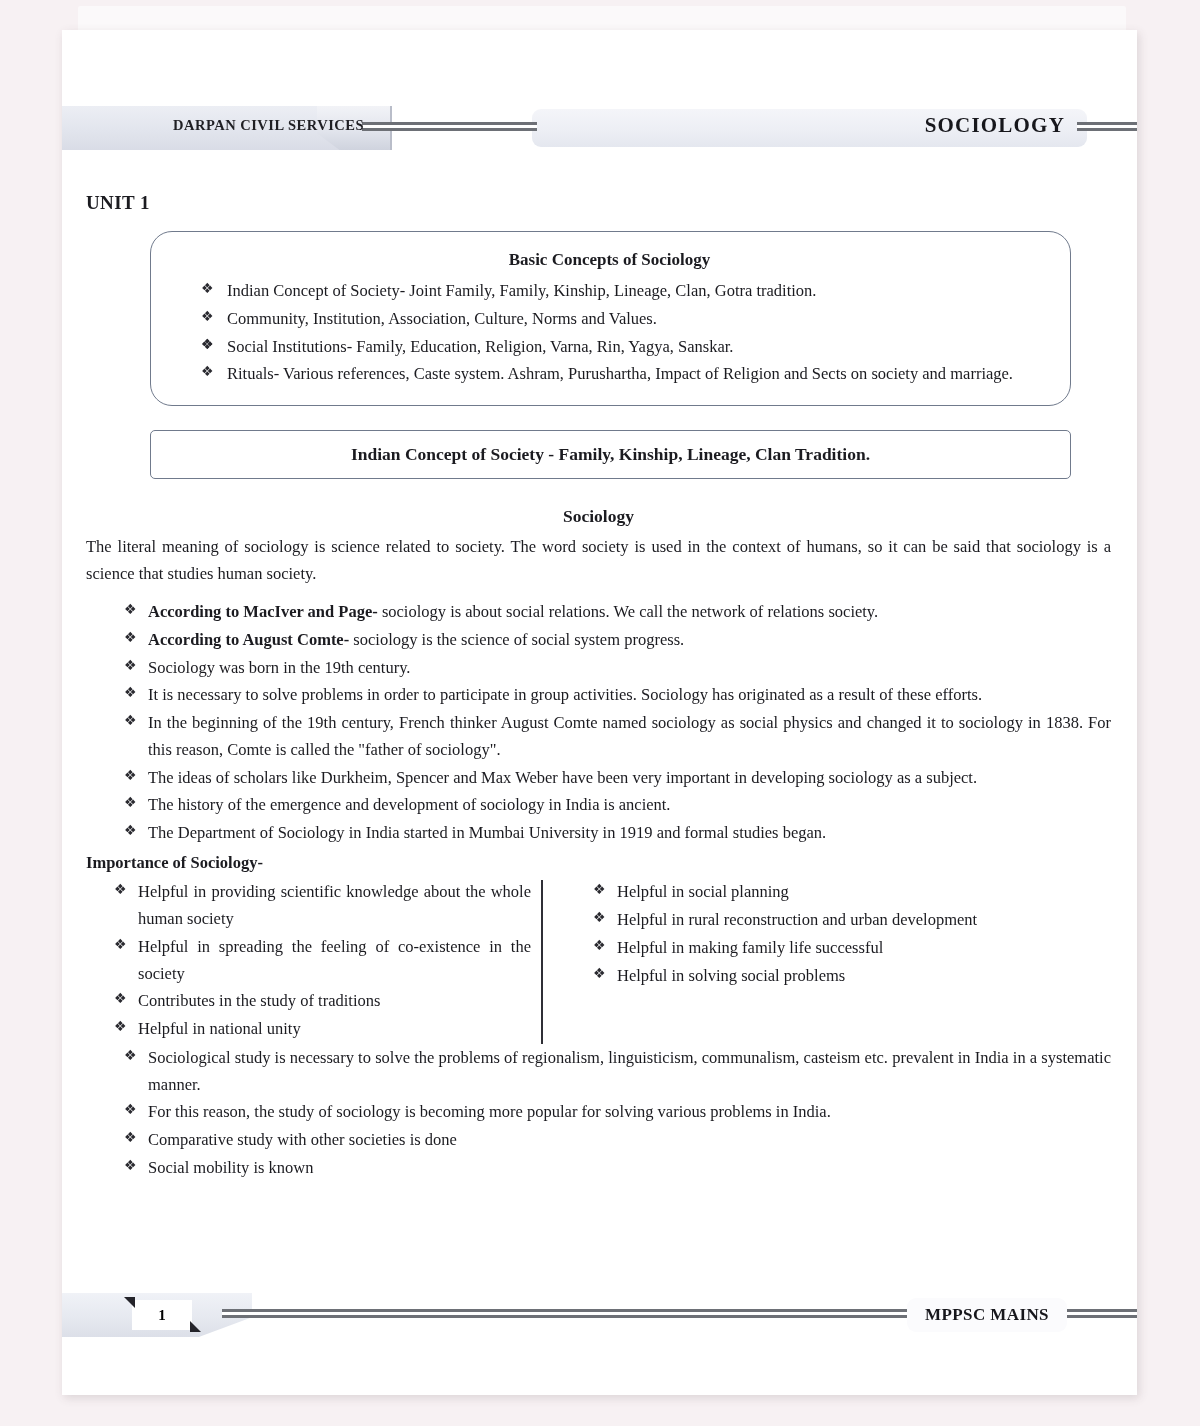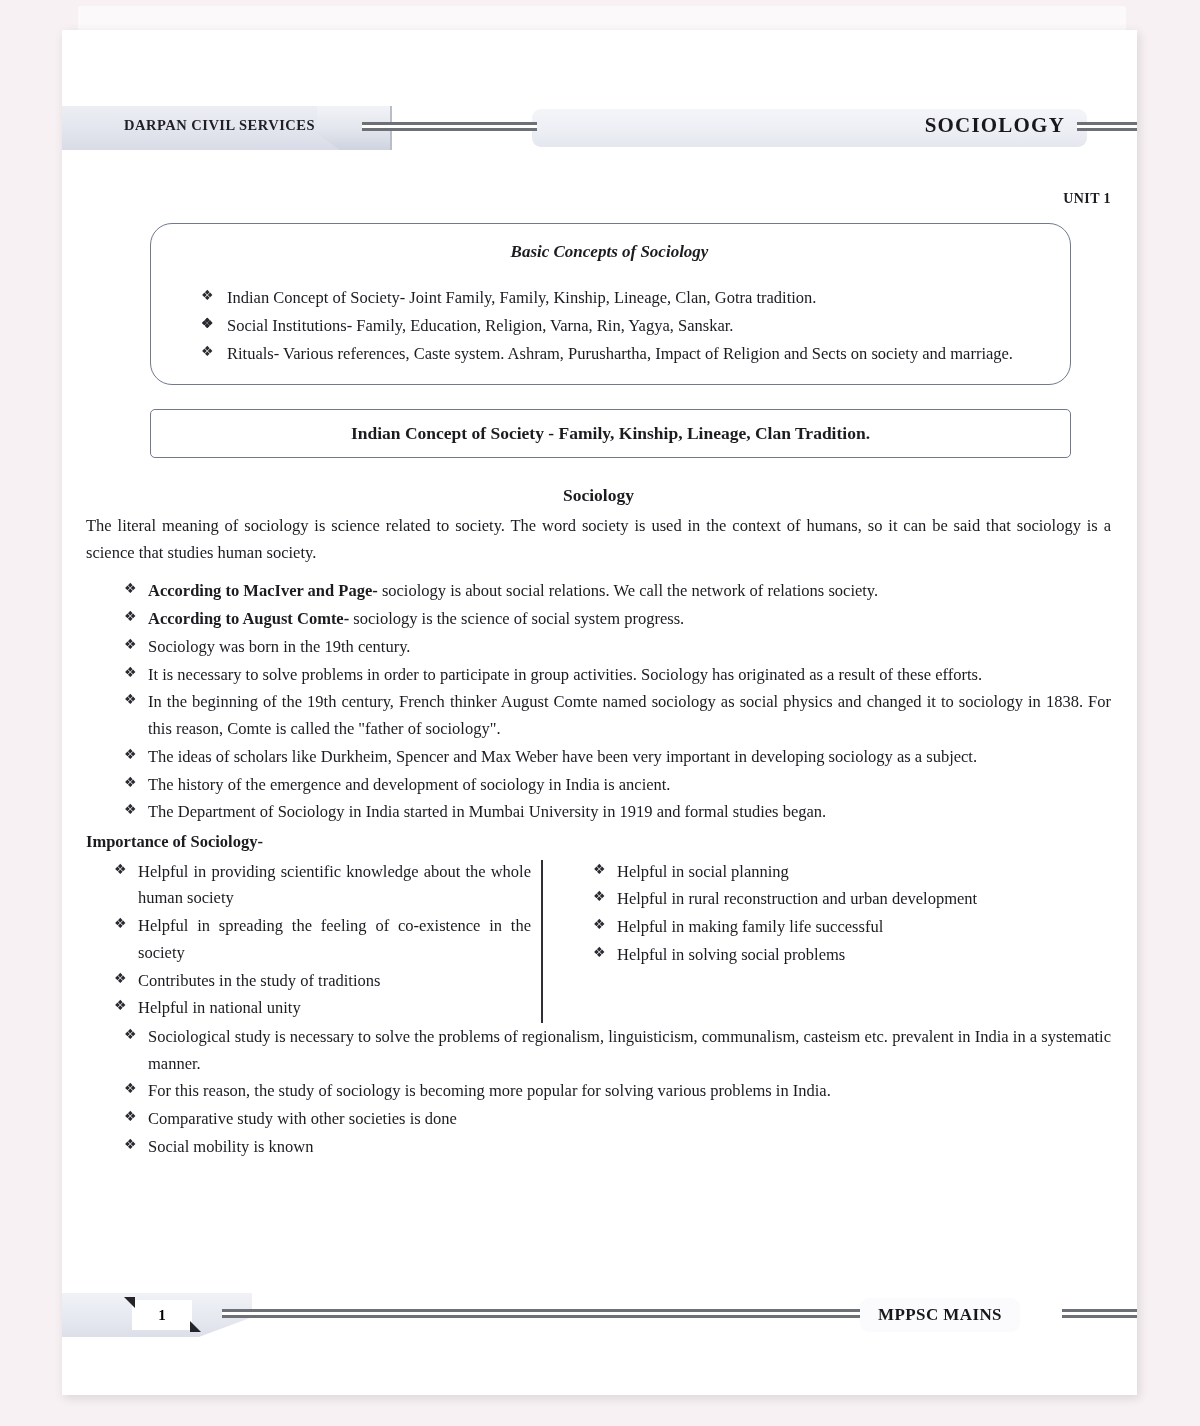--- a/index.html
+++ b/index.html
@@ -23,21 +23,21 @@
   .page {
     position: absolute; left: 62px; top: 30px;
     width: 1075px; height: 1365px;
     background: #ffffff;
     box-shadow: 2px 3px 9px rgba(80,60,70,.16);
   }
 
   
   .header {
     position: absolute; left: 0; top: 76px;
-    width: 1075px; height: 44px;
+    width: 1075px; height: 44px; text-align: right;
   }
   .hdr-left-band {
     position: absolute; left: 0; top: 0;
     width: 300px; height: 44px;
     background: linear-gradient(to bottom, #eceef4 0%, #e3e6ee 50%, #d9dce6 100%);
   }
   .hdr-left-tab {
     position: absolute; left: 255px; top: 0;
     width: 75px; height: 44px;
     background: linear-gradient(to bottom, #f2f3f7 0%, #e2e5ed 55%, #cfd3de 100%);
@@ -75,34 +75,33 @@
   }
 
   
   .content {
     position: absolute; left: 0; top: 128px;
     width: 1075px;
     padding: 0 26px 0 24px;
     font-size: 16.5px; color: #1b1b20; line-height: 1.62;
   }
   .unit-title {
-    text-align: right; font-size: 14px; font-weight: bold;
+    text-align: left; font-size: 19px; font-weight: bold;
     margin: 30px 0 8px 0; letter-spacing: .4px;
   }
 
   .round-box {
     border: 1.4px solid #707a8c;
     border-radius: 22px;
     margin: 12px 40px 0 64px;
     padding: 14px 20px 16px 18px;
   }
   .round-box-title {
     text-align: center; font-weight: bold; font-size: 17px;
-    margin-bottom: 20px;
-    font-style: italic;
+    margin-bottom: 5px;
   }
 
   .bar-box {
     border: 1.4px solid #707a8c;
     border-radius: 5px;
     margin: 24px 40px 0 64px;
     padding: 9px 26px;
     text-align: center;
     font-weight: bold; font-size: 17.5px;
   }
@@ -182,21 +181,21 @@
     border-left: 11px solid transparent;
     border-top: 11px solid #24242a;
   }
   .pagenum-box .corner-br {
     position: absolute; right: -9px; bottom: -2px;
     width: 0; height: 0;
     border-right: 11px solid transparent;
     border-bottom: 11px solid #24242a;
   }
   .ftr-label-right {
-    position: absolute; left: 798px; top: 5px;
+    position: absolute; left: 845px; top: 5px;
     width: 160px; height: 34px;
     background: #fbfbfd;
     border-radius: 9px;
     display: flex; align-items: center; justify-content: center;
     font-weight: bold; font-size: 17px; letter-spacing: .4px;
     color: #17171c;
   }
 </style>
 </head>
 <body>
@@ -218,21 +217,21 @@
     </div>
 
     <div class="content">
 
       <div class="unit-title">UNIT 1</div>
 
       <div class="round-box">
         <div class="round-box-title">Basic Concepts of Sociology</div>
         <ul class="b">
           <li><span class="bullet">❖</span><span>Indian Concept of Society- Joint Family, Family, Kinship, Lineage, Clan, Gotra tradition.</span></li>
-          <li><span class="bullet">❖</span></li>
+          <li><span class="bullet">❖</span><span>Community, Institution, Association, Culture, Norms and Values.</span></li>
           <li><span class="bullet">❖</span></li>
           <li><span class="bullet">❖</span><span>Social Institutions- Family, Education, Religion, Varna, Rin, Yagya, Sanskar.</span></li>
           <li><span class="bullet">❖</span><span>Rituals- Various references, Caste system. Ashram, Purushartha, Impact of Religion and Sects on society and marriage.</span></li>
         </ul>
       </div>
 
       <div class="bar-box">Indian Concept of Society - Family, Kinship, Lineage, Clan Tradition.</div>
 
       <div class="sec-title">Sociology</div>
       <div class="para">The literal meaning of sociology is science related to society. The word society is used in the context of humans, so it can be said that sociology is a science that studies human society.</div>

